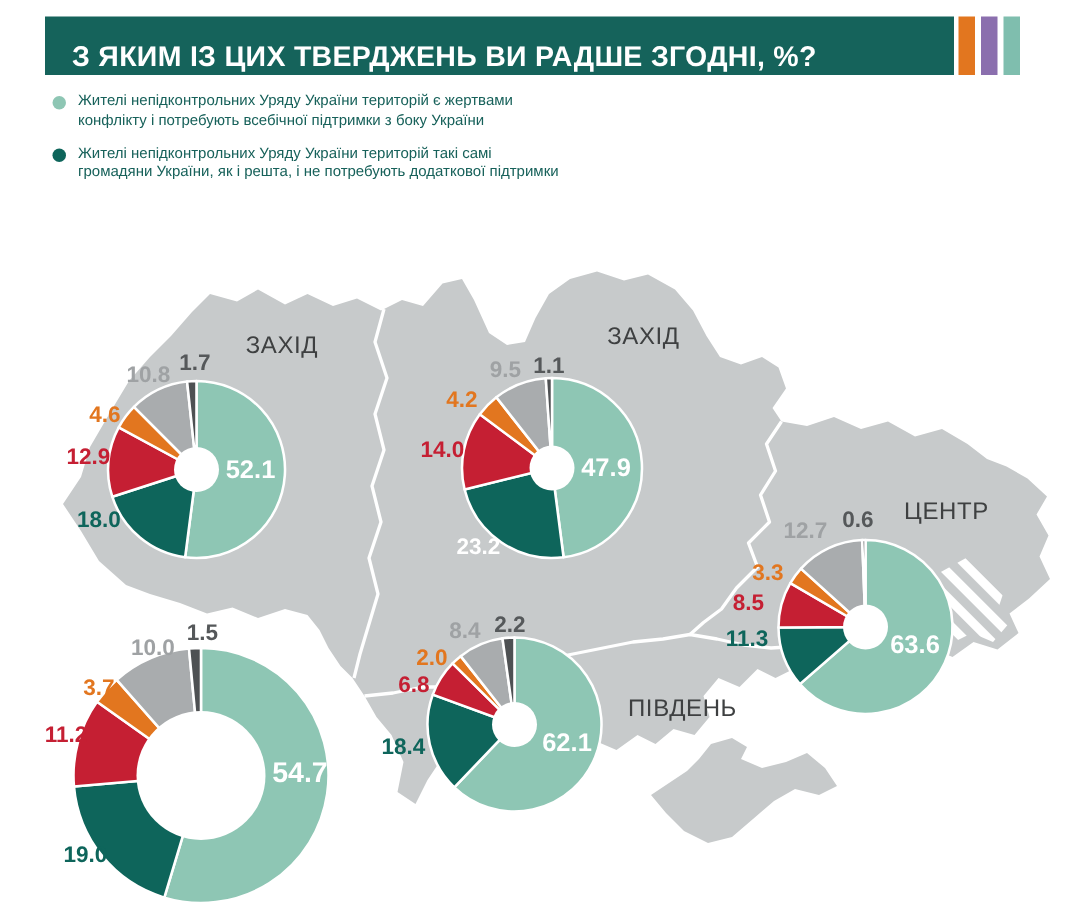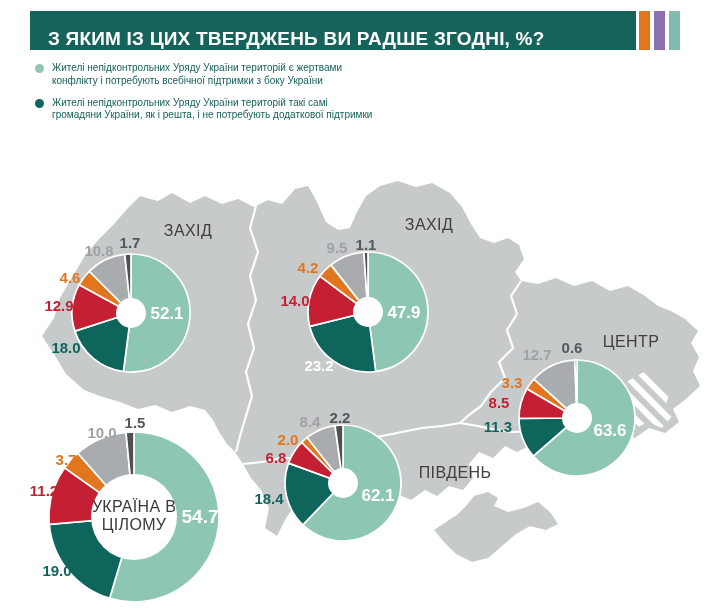--- a/index.html
+++ b/index.html
@@ -186,15 +186,14 @@
         <text x="66" y="459" text-anchor="middle" dominant-baseline="central" class="val-out" fill="#E2761F">3.7</text>
         <text x="102" y="432" text-anchor="middle" dominant-baseline="central" class="val-out" fill="#9FA2A4">10.0</text>
         <text x="135" y="422" text-anchor="middle" dominant-baseline="central" class="val-out" fill="#55585A">1.5</text>
       </g>
     </svg>
 
   <div class="region-label" style="left:188px; top:231px;">ЗАХІД</div>
   <div class="region-label" style="left:429px; top:225px;">ЗАХІД</div>
   <div class="region-label" style="left:631px; top:342px;">ЦЕНТР</div>
   <div class="region-label" style="left:455px; top:473px;">ПІВДЕНЬ</div>
-  <div class="center-label" style="left:134px; top:516px;">УКРАЇНА В ЦІЛОМУ</div>
 
 </div>
 
 </body></html>

